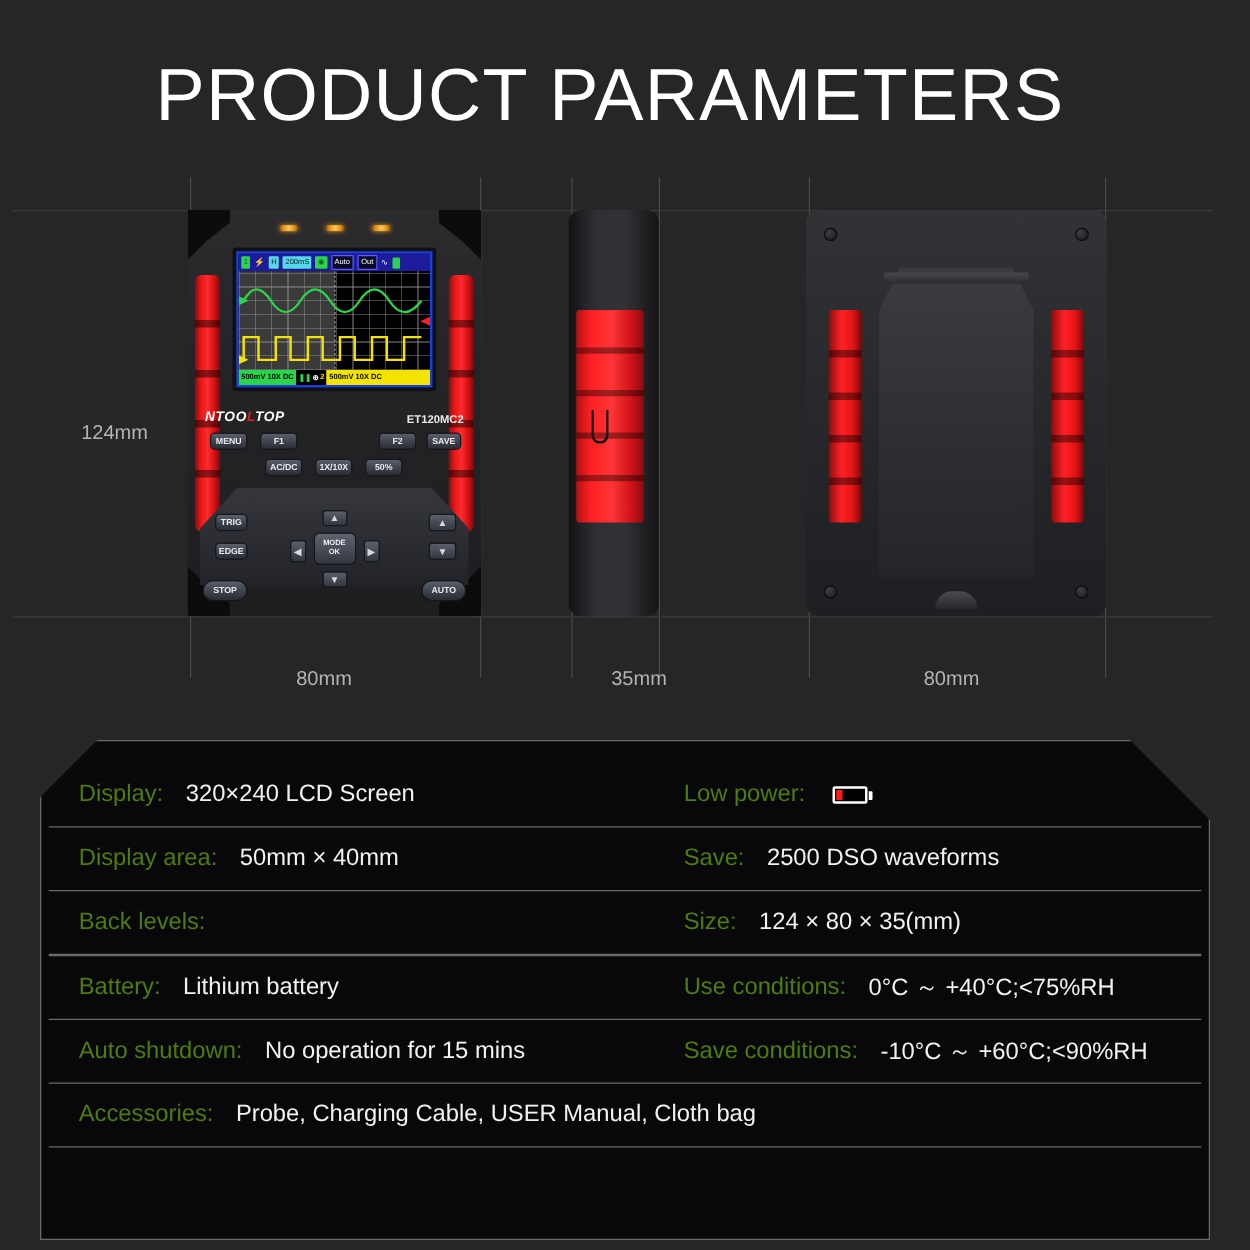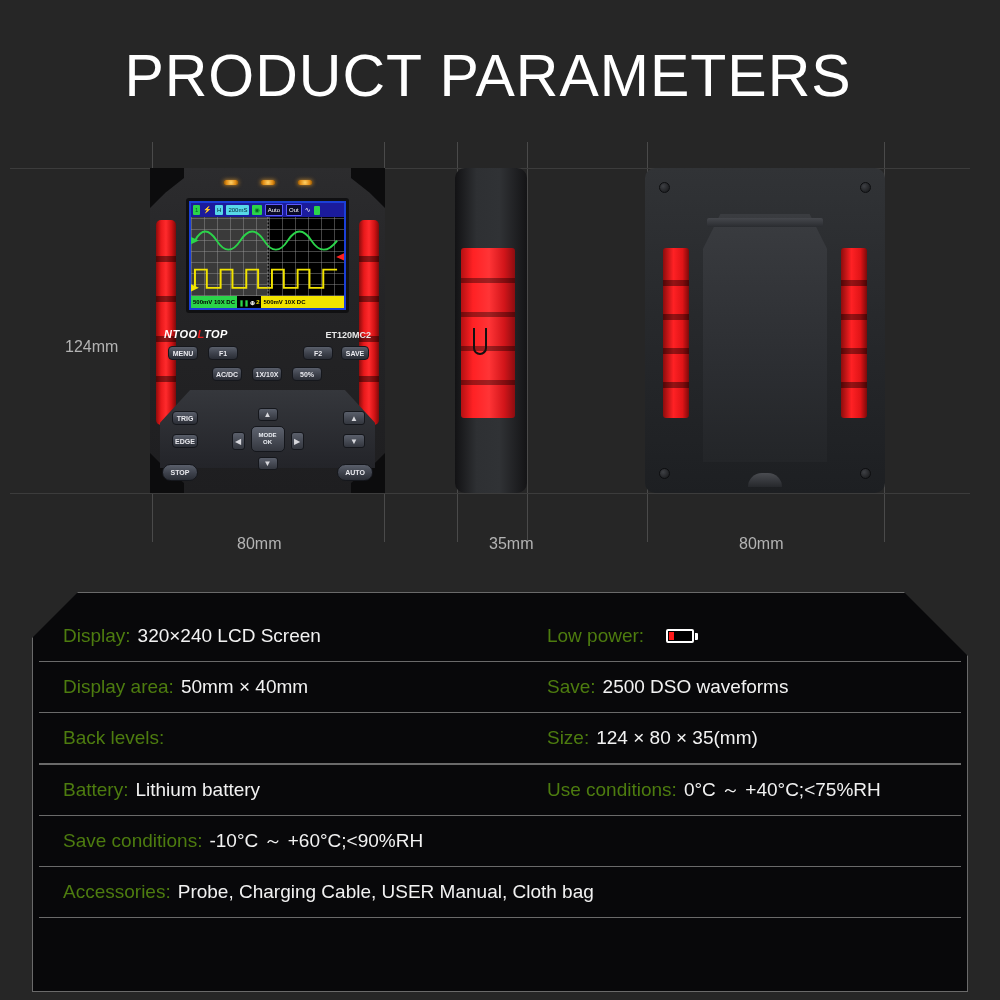--- a/index.html
+++ b/index.html
@@ -175,21 +175,21 @@
   .spec-grid { display: flex; flex-direction: column; }
   .spec-row { display: flex; height: 50px; }
   .cell {
     display: flex; align-items: center; font-size: 19px; white-space: nowrap;
     padding-left: 30px;
   }
   .cell.left { width: 485px; }
   .cell.right { width: 451px; }
   .cell.full { width: 936px; }
   .k { color: #4d7c0f; }
-  .v { color: #f2f2f2; margin-left: 7px; }
+  .v { color: #f2f2f2; margin-left: 18px; }
   .rowline { height: 1px; background: #6a6a6a; margin: 0 6px; }
 
   .battery-icon { display: inline-flex; align-items: center; margin-left: 22px; }
   .battery-icon .body {
     width: 28px; height: 14px; border: 2px solid #ffffff; border-radius: 2px;
     display: flex; align-items: center; padding: 1px; background: #000;
   }
   .battery-icon .fill { width: 5px; height: 100%; background: #ff1a1a; }
   .battery-icon .cap { width: 3px; height: 7px; background: #ffffff; margin-left: 1px; border-radius: 0 1px 1px 0; }
 </style>
@@ -410,20 +410,24 @@
             <span class="v">Lithium battery</span>
           </div>
           <div class="cell right">
             <span class="k">Use conditions:</span>
             <span class="v">0°C ～ +40°C;&lt;75%RH</span>
           </div>
         </div>
         <div class="rowline"></div>
 
         <div class="spec-row">
+          <div class="cell left">
+            <span class="k">Auto shutdown:</span>
+            <span class="v">No operation for 15 mins</span>
+          </div>
           <div class="cell right">
             <span class="k">Save conditions:</span>
             <span class="v">-10°C ～ +60°C;&lt;90%RH</span>
           </div>
         </div>
         <div class="rowline"></div>
 
         <div class="spec-row">
           <div class="cell full">
             <span class="k">Accessories:</span>

